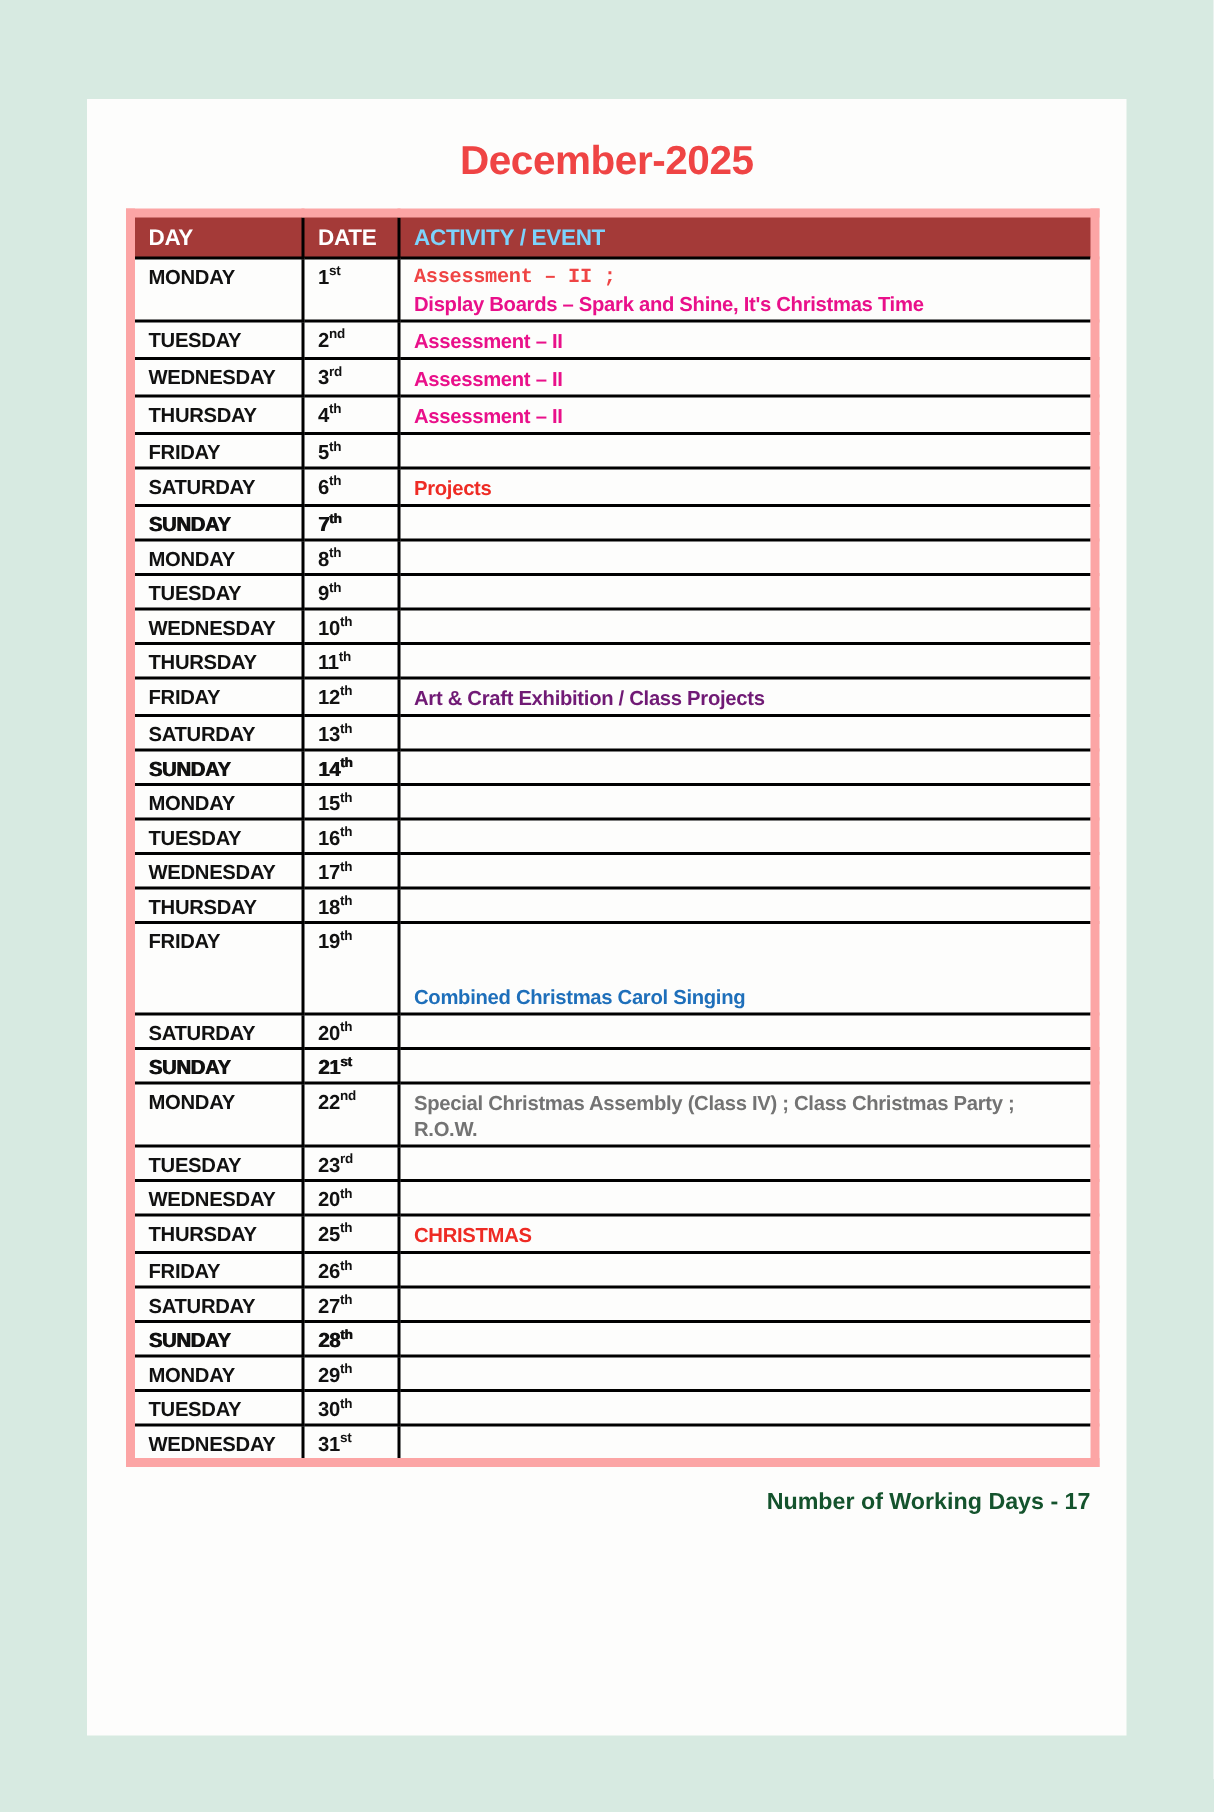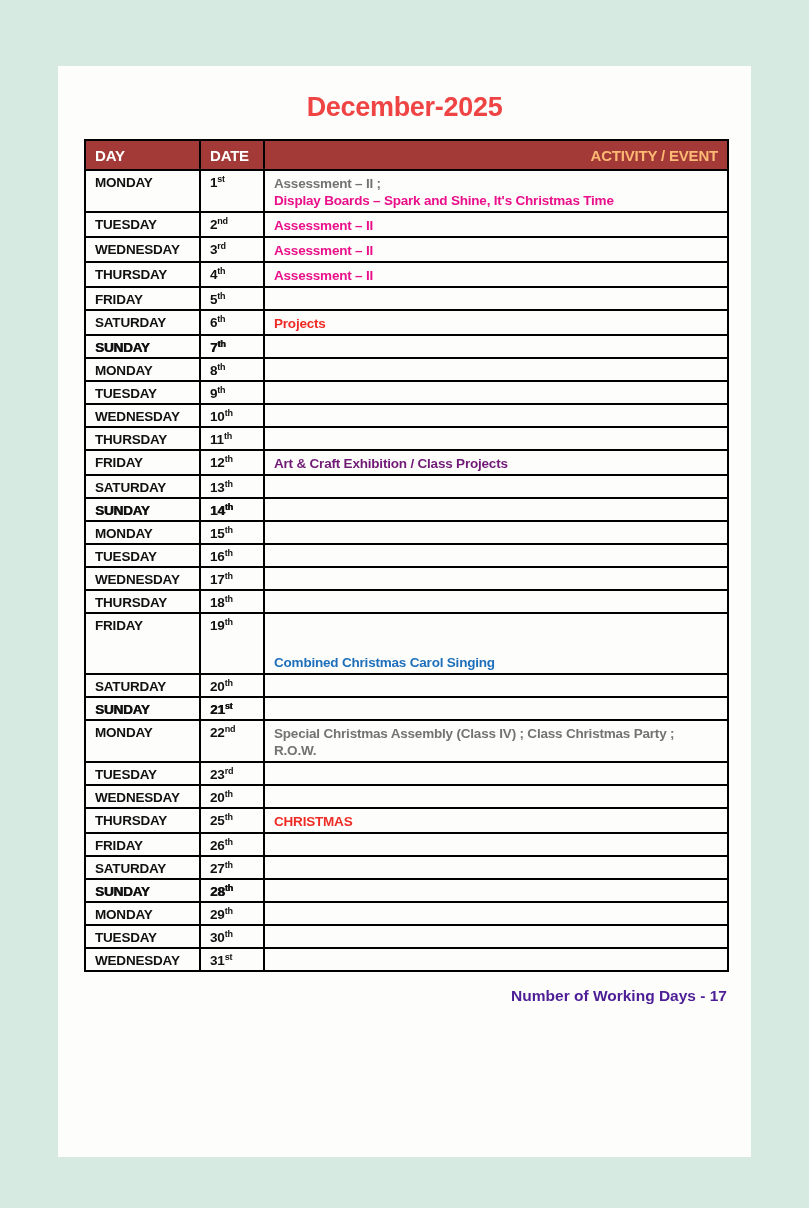--- a/index.html
+++ b/index.html
@@ -23,21 +23,21 @@
     font-size: 27px;
     font-weight: bold;
     color: #ef4444;
     letter-spacing: -0.3px;
   }
   table.cal {
     border-collapse: collapse;
     margin-left: 26px;
     width: 643px;
     table-layout: fixed;
-    border: 1px solid #fca5a5;
+    border: 6px solid #fca5a5;
   }
   table.cal th, table.cal td {
     border: 2px solid #000;
     box-sizing: border-box;
   }
   table.cal th {
     background: #a43a38;
     color: #ffffff;
     font-size: 15px;
     font-weight: bold;
@@ -63,43 +63,43 @@
   td.col-date sup { font-size: 9px; line-height: 0; }
   td.col-activity { padding-left: 11px; }
   .event-line { line-height: 17px; font-weight: bold; }
   tr.xbold td { text-shadow: 0.6px 0 0 currentColor; }
   .footer {
     width: 643px;
     margin: 15px 0 0 26px;
     text-align: right;
     font-weight: bold;
     font-size: 15.5px;
-    color: #4c1d95;
+    color: #14532d;
   }
 </style>
 </head>
 <body style="background: rgb(215, 234, 225);">
 
 <div class="page" style="background: rgb(253, 253, 252);">
   <h1 class="title">December-2025</h1>
 
   <table class="cal">
     <thead>
       <tr>
         <th class="col-day" style="background: rgb(164, 58, 56); color: rgb(255, 255, 255);">DAY</th>
         <th class="col-date" style="background: rgb(164, 58, 56); color: rgb(255, 255, 255);">DATE</th>
-        <th class="col-activity" style="background: rgb(164, 58, 56); color: #fdba74; text-align: right;">ACTIVITY / EVENT</th>
+        <th class="col-activity" style="background: rgb(164, 58, 56); color: #7dd3fc;">ACTIVITY / EVENT</th>
       </tr>
     </thead>
     <tbody id="rows">
         <tr>
           <td class="col-day">MONDAY</td>
           <td class="col-date"><span>1</span><sup>st</sup></td>
           <td class="col-activity">
-            <div class="event-line" style="color: #737373;">Assessment – II ;</div>
+            <div class="event-line" style="color: #ef4444; font-family: Liberation Mono, monospace;">Assessment – II ;</div>
             <div class="event-line" style="color: rgb(233, 16, 138);">Display Boards – Spark and Shine, It's Christmas Time</div>
           </td>
         </tr>
         <tr>
           <td class="col-day">TUESDAY</td>
           <td class="col-date"><span>2</span><sup>nd</sup></td>
           <td class="col-activity">
             <div class="event-line" style="color: rgb(233, 16, 138);">Assessment – II</div>
           </td>
         </tr>

